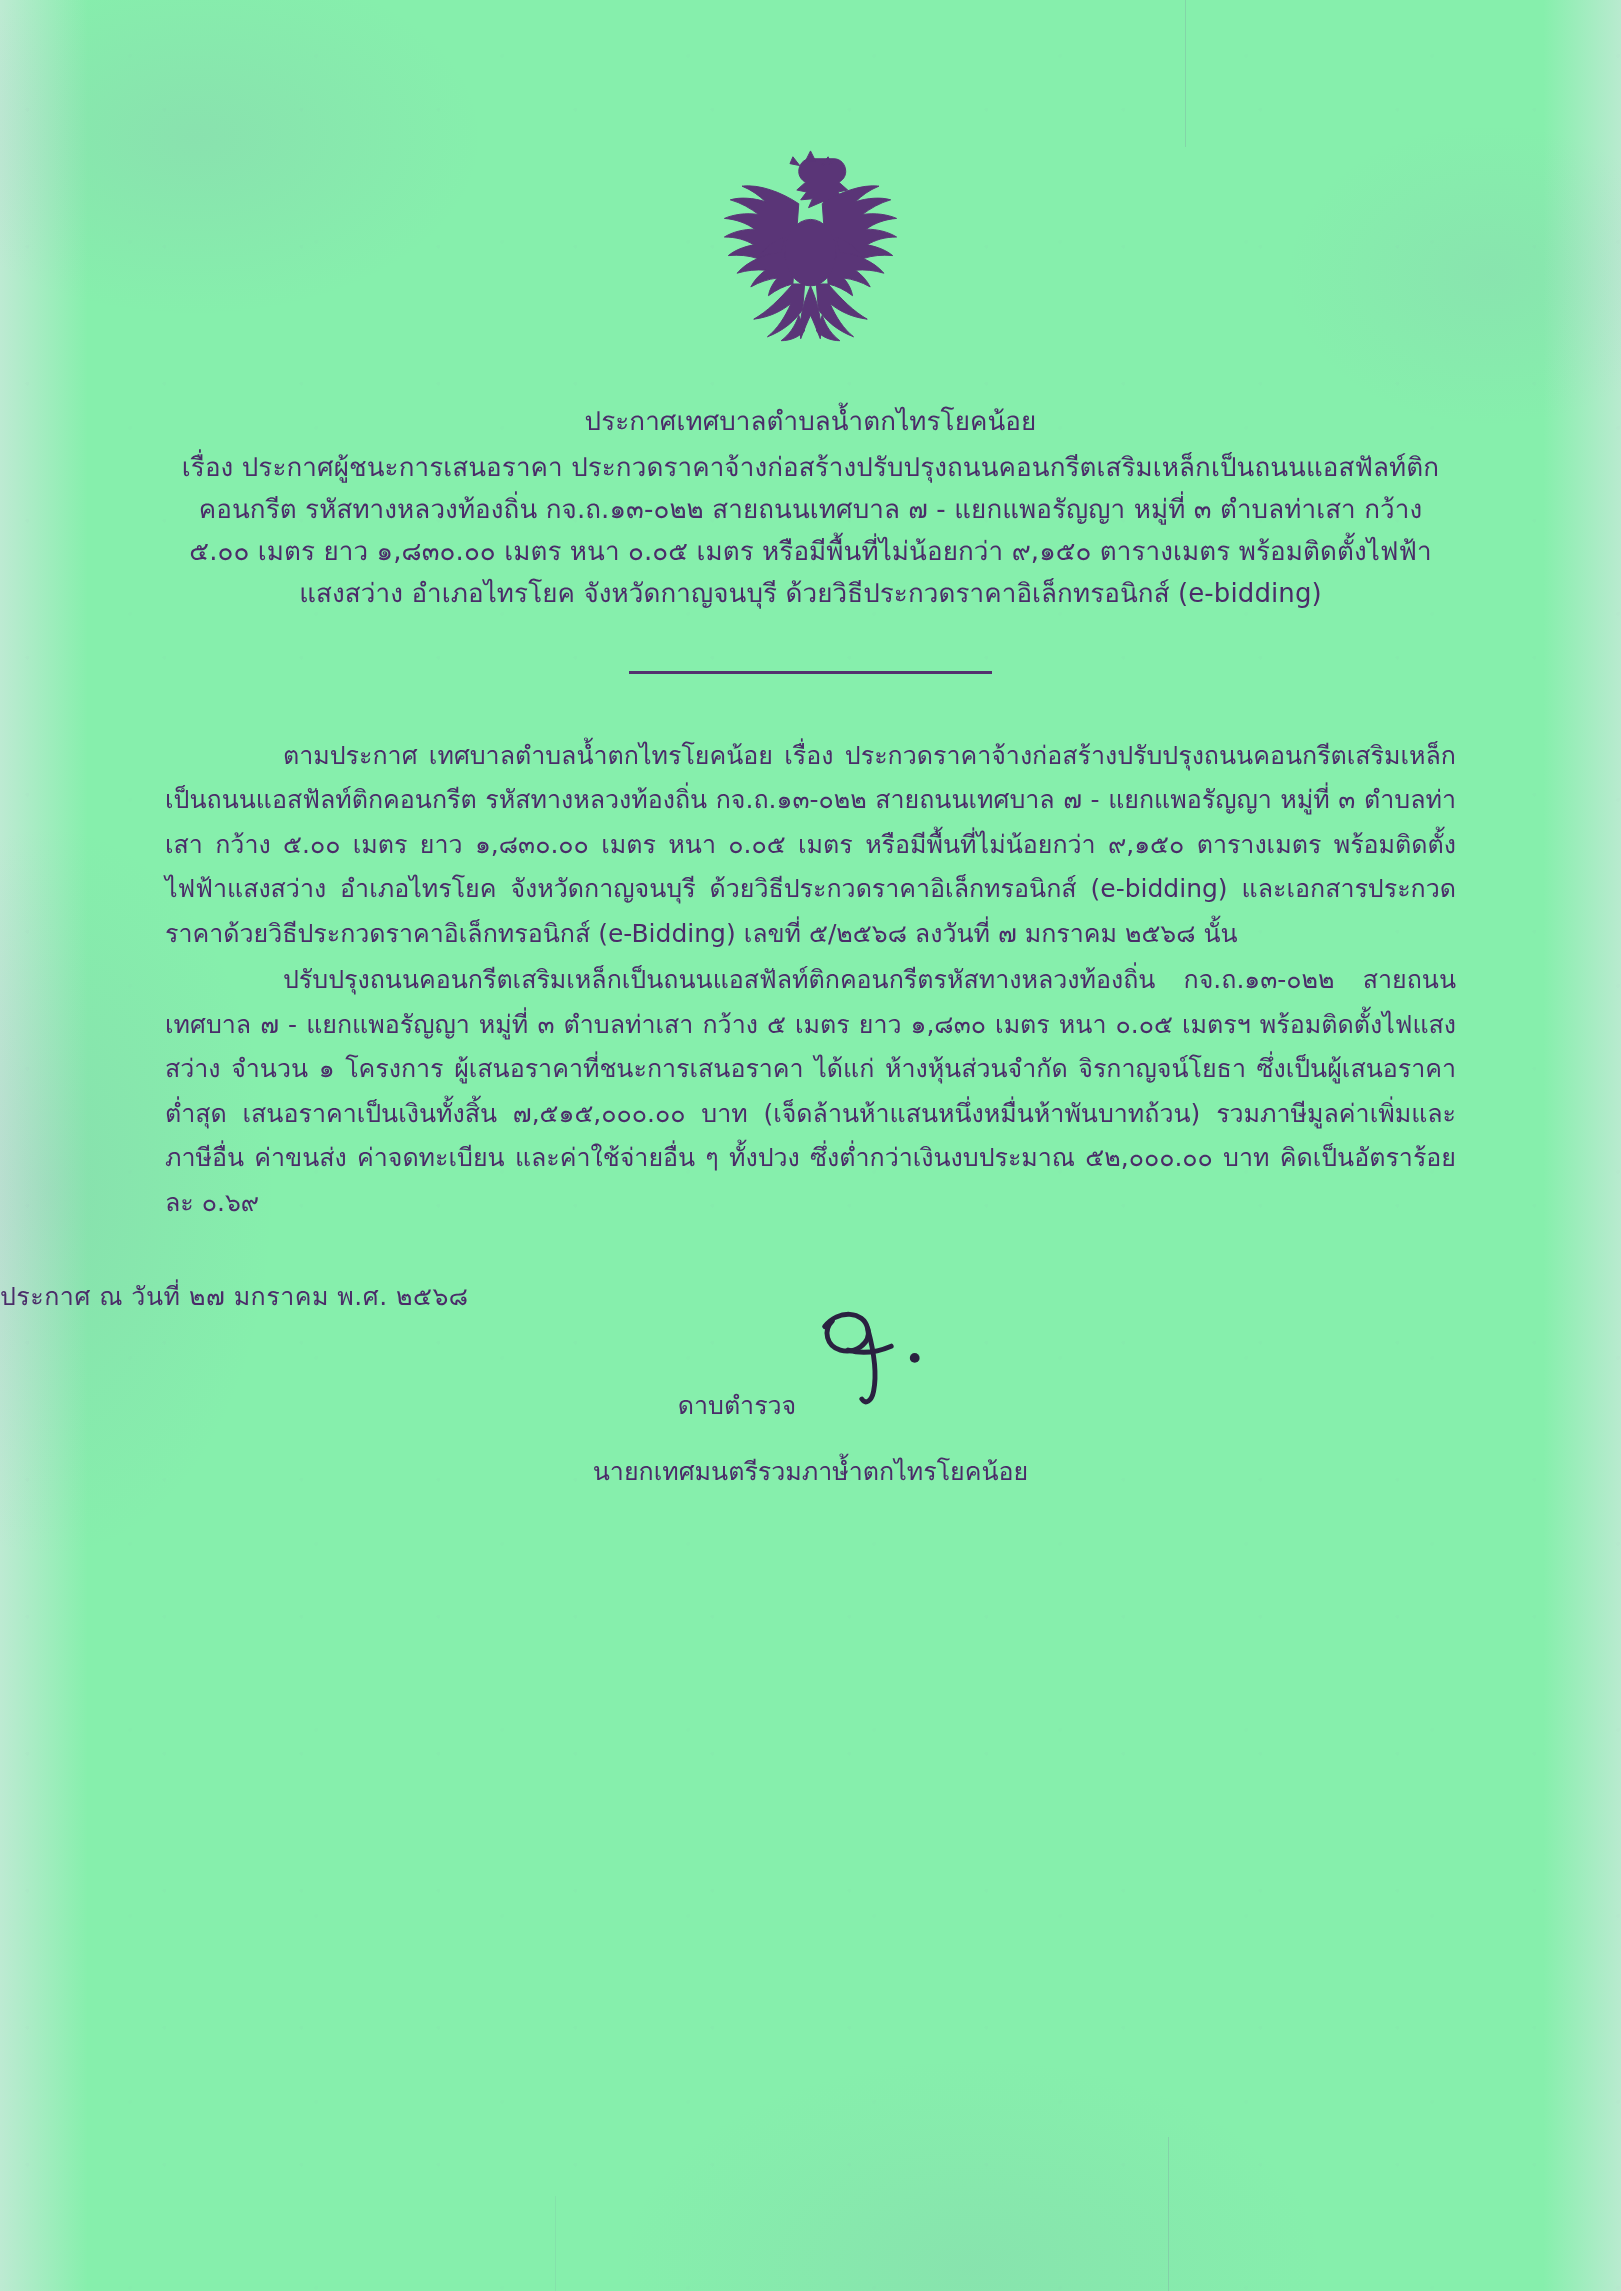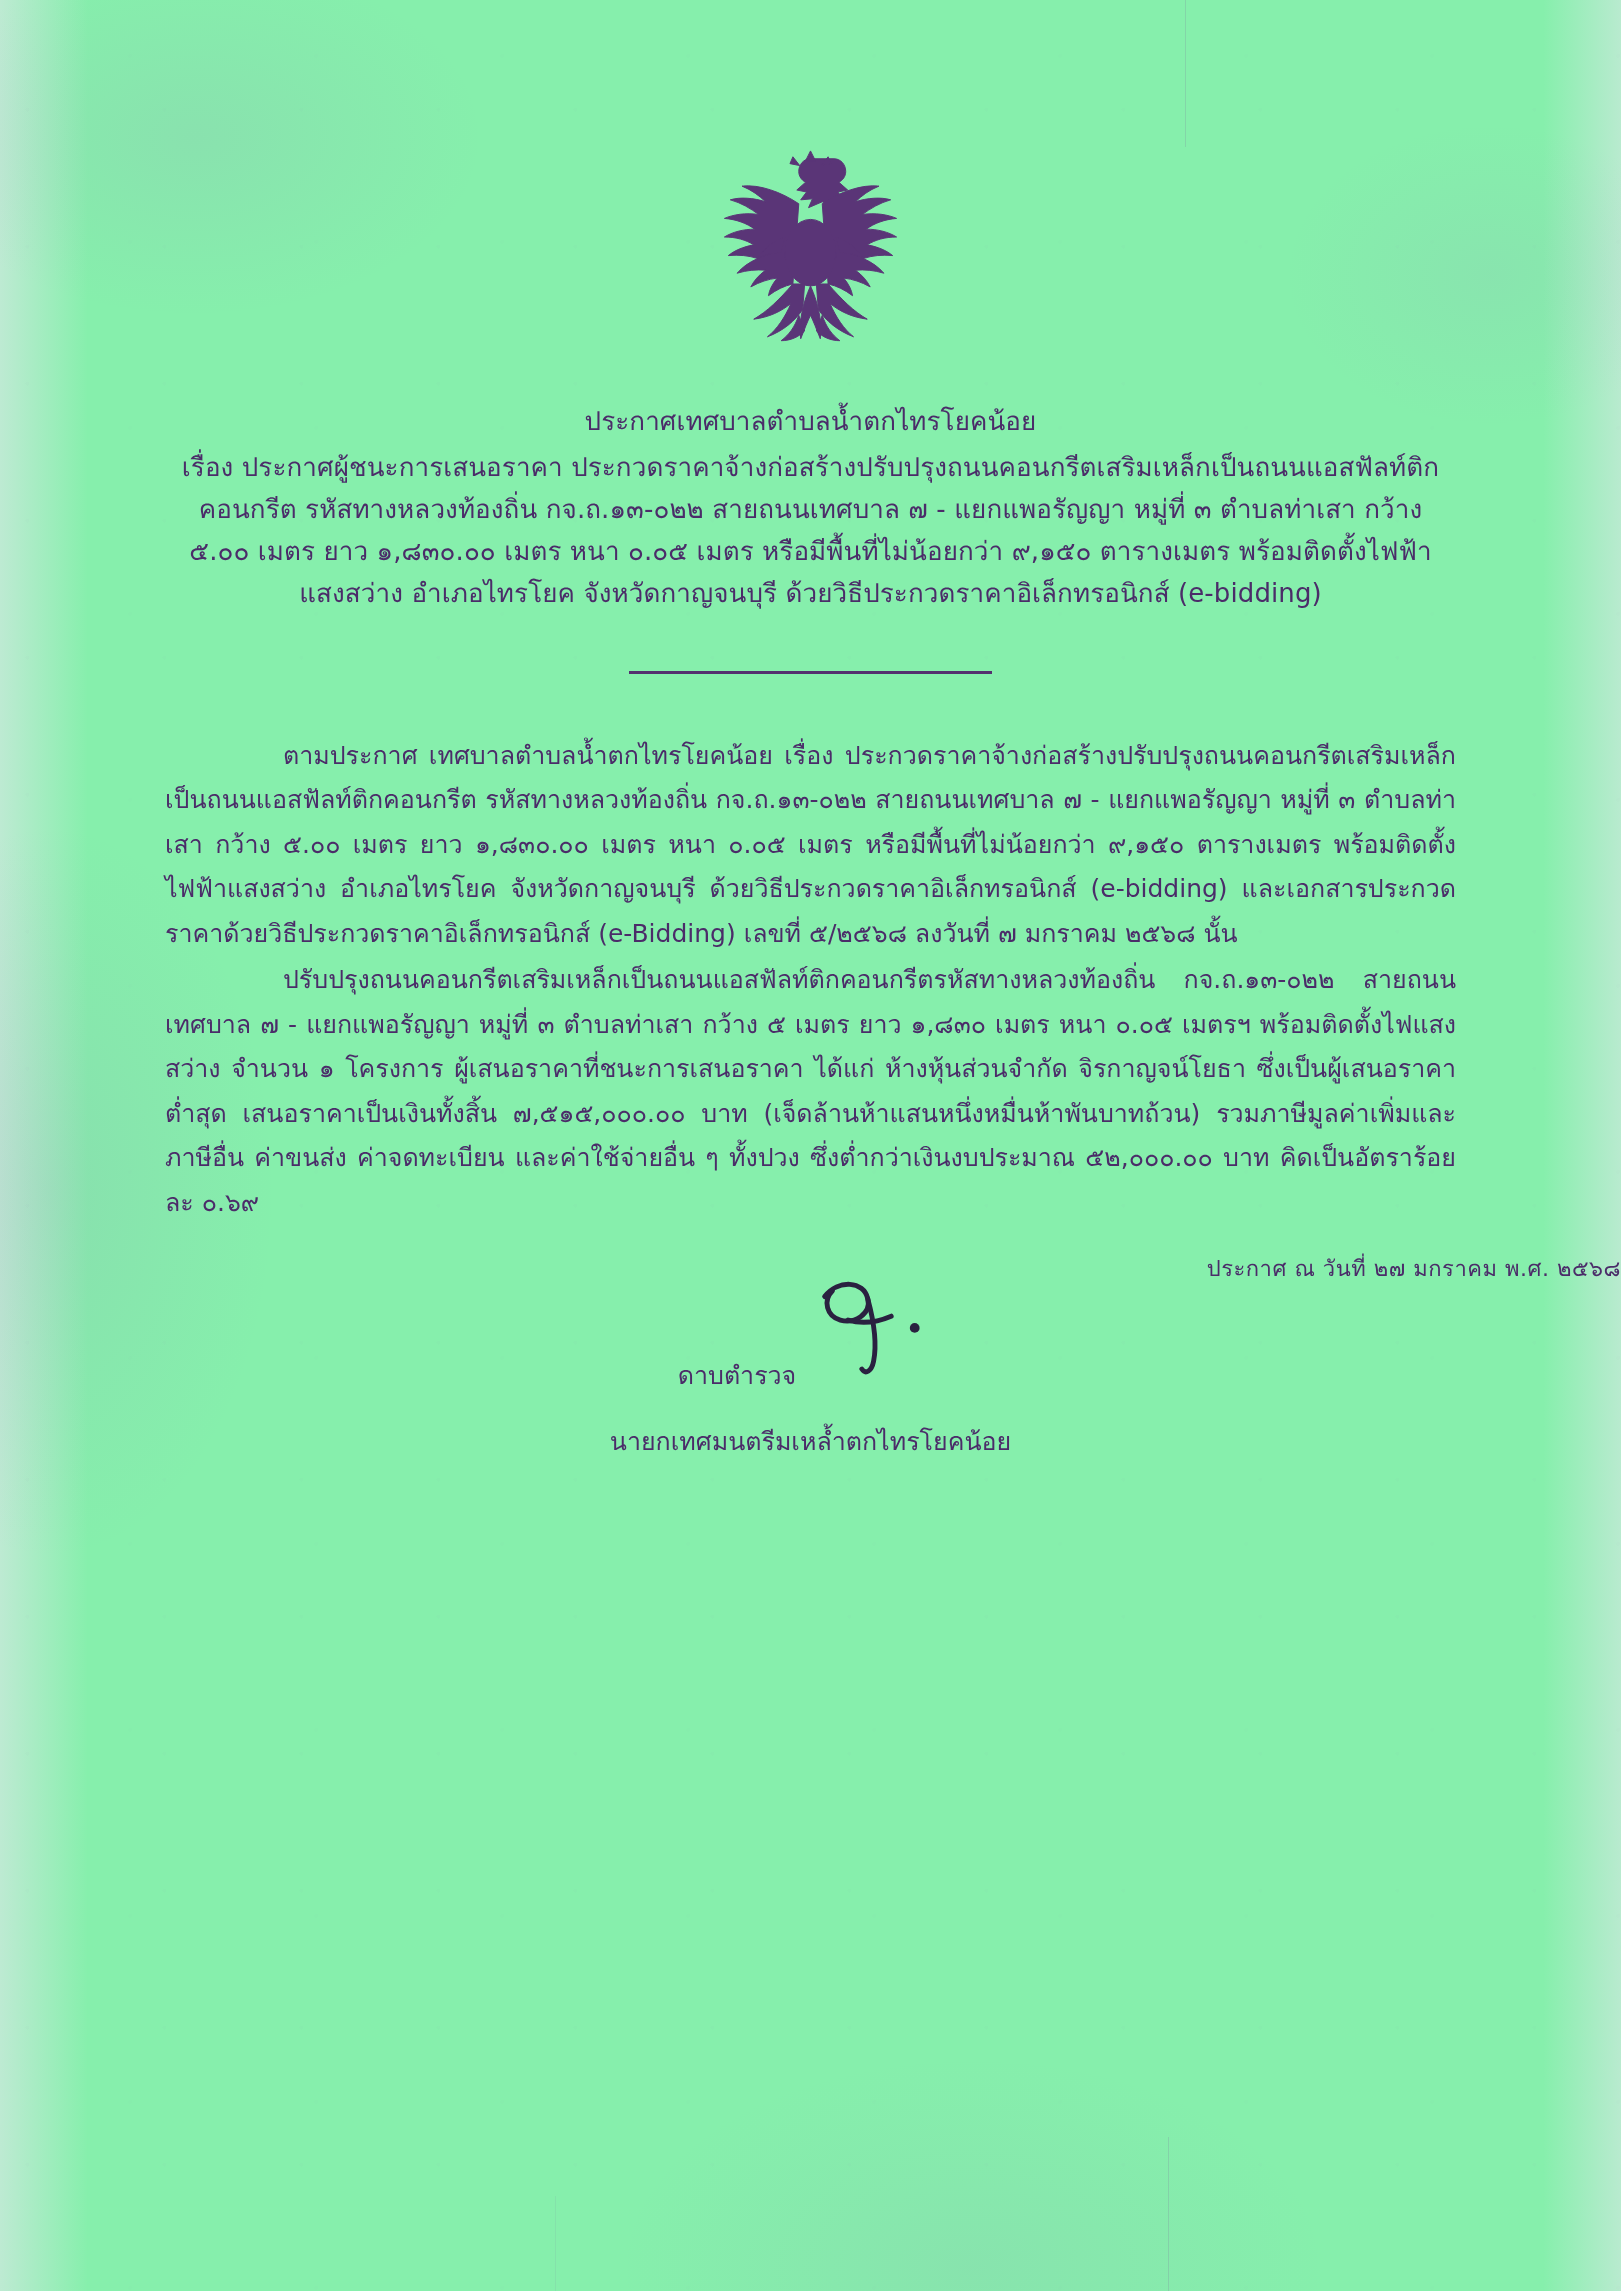--- a/index.html
+++ b/index.html
@@ -86,23 +86,23 @@
     text-justify: inter-word;
   }
   .para {
     margin: 0 0 2px 0;
     text-indent: 0;
   }
   .para.indented {
     text-indent: 118px;
   }
   .announce-date {
-    margin-top: 26px;
-    text-align: right;
-    font-size: 22px;
+    margin-top: 51px;
+    text-align: left;
+    font-size: 25px;
     color: #4b2c69;
     letter-spacing: 0.5px;
   }
   .sig-block {
     margin-top: 69px;
     text-align: center;
     position: relative;
     font-size: 25px;
     color: #4b2c69;
   }
@@ -198,18 +198,18 @@
         <span>ดาบตำรวจ</span>
         <svg class="sig-mark" viewBox="0 0 190 110" aria-hidden="true">
           <g fill="none" stroke="#2a2140" stroke-width="5" stroke-linecap="round" stroke-linejoin="round">
             <path d="M36 28 c14 -18 40 -16 44 2 c4 16 -14 26 -28 22 c-14 -4 -18 -20 -8 -30"></path>
             <path d="M80 30 c6 22 10 44 6 64 c-2 10 -8 14 -12 8"></path>
             <path d="M60 52 c14 4 30 2 44 -4"></path>
           </g>
           <circle cx="128" cy="60" r="5" fill="#2a2140"></circle>
         </svg>
       </div>
-      <div class="sig-position">นายกเทศมนตรีมเหล้ำตกไทรโยคน้อย</div>
+      <div class="sig-position">นายกเทศมนตรีรวมภาษ้ำตกไทรโยคน้อย</div>
     </div>
 
   </div>
 </div>
 
 
 </body></html>

